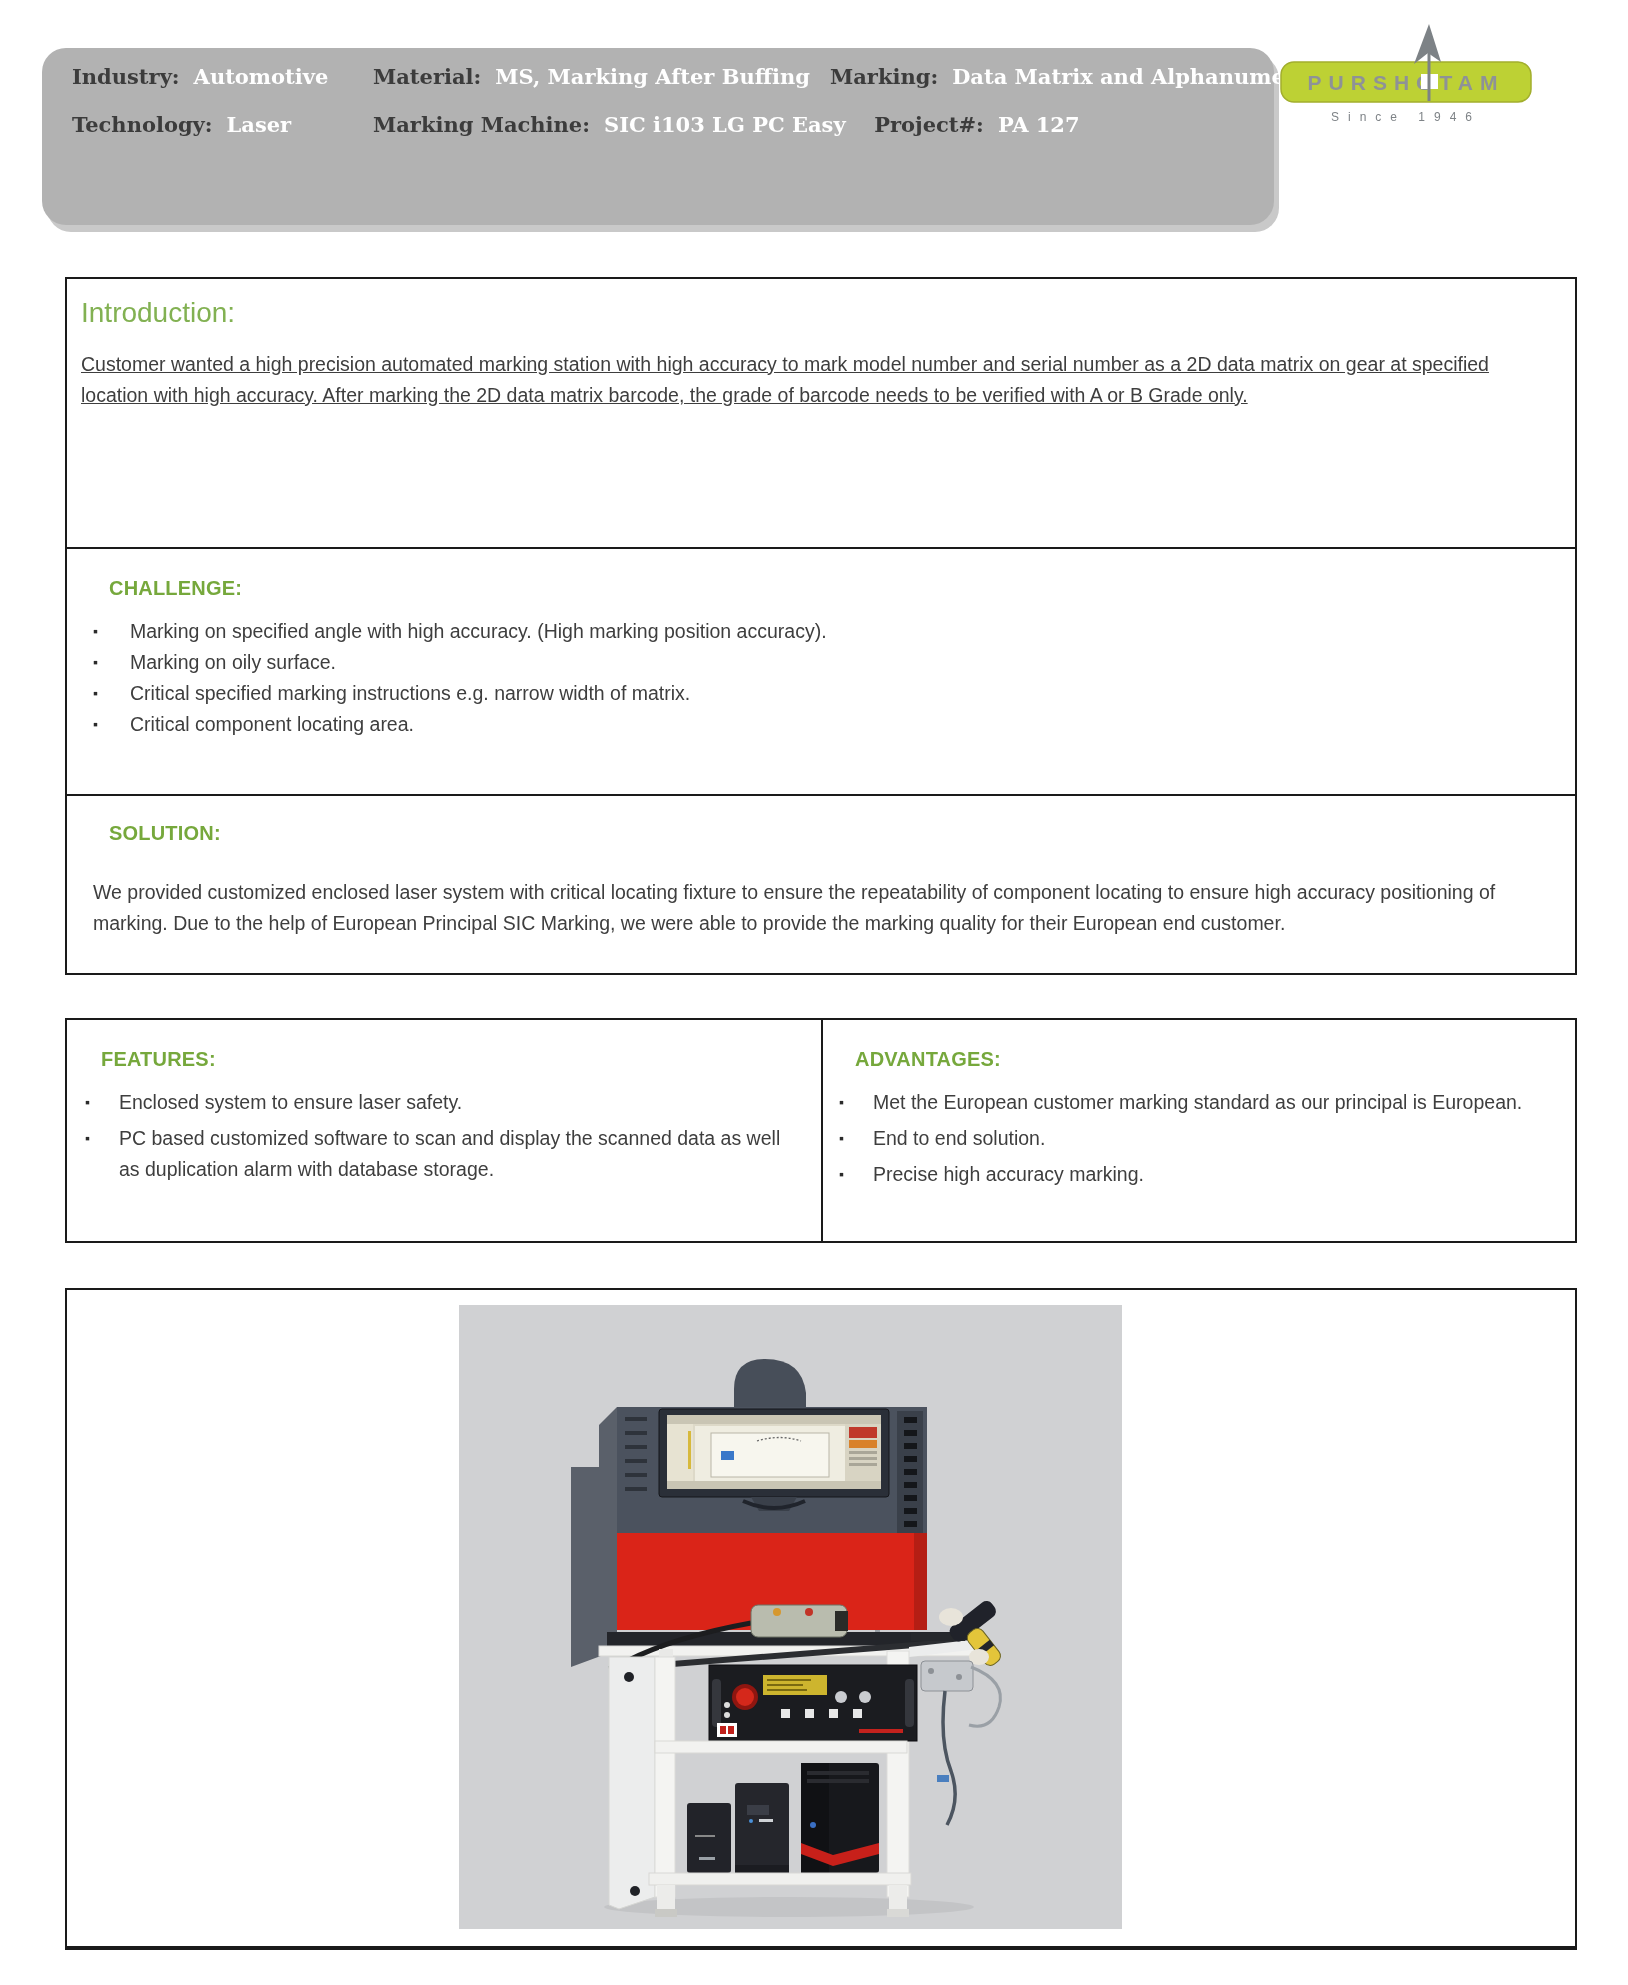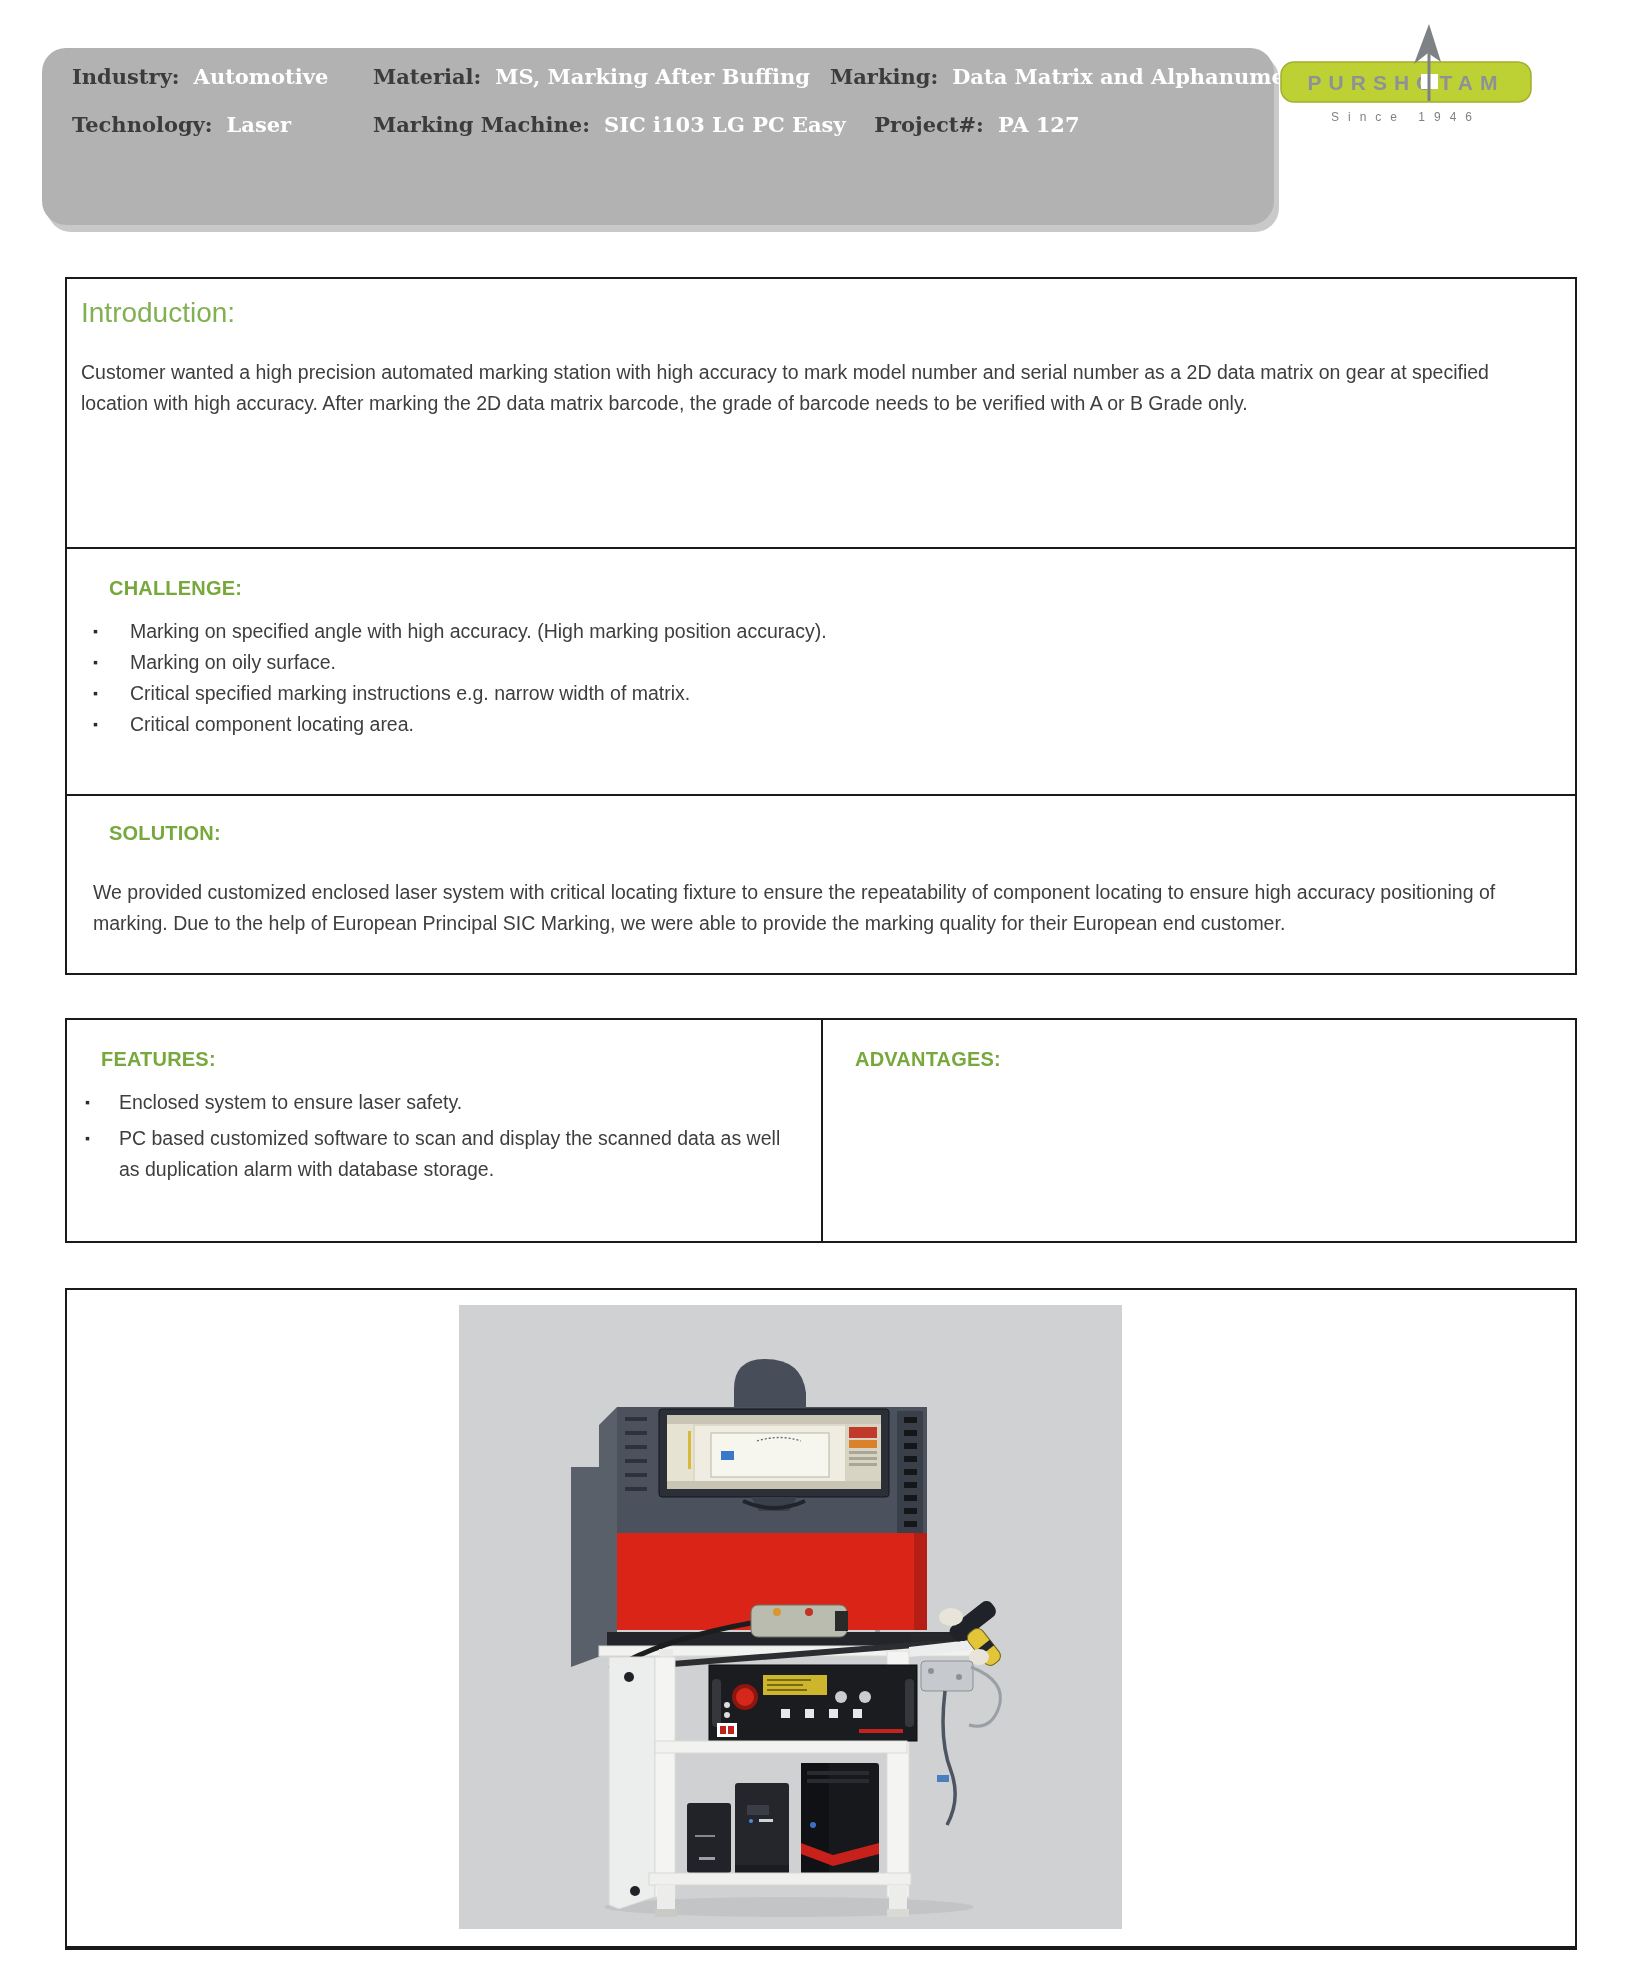--- a/index.html
+++ b/index.html
@@ -29,21 +29,21 @@
           box-sizing:border-box;background:#ffffff;}
   .box-intro{top:277px;height:272px;padding:18px 14px;}
   .box-challenge{top:547px;height:249px;padding:12px 26px;}
   .box-solution{top:794px;height:181px;padding:10px 26px;}
   .box-features{top:1018px;height:225px;padding:0;display:flex;}
   .box-image{top:1288px;height:662px;border-bottom-width:4px;}
 
   .h-intro{font-size:28px;color:#82b152;font-weight:normal;margin:0;}
   .h-green{font-size:20px;color:#76a83c;font-weight:bold;margin:16px;letter-spacing:.2px;}
   .para{font-size:19.5px;line-height:30.5px;color:#3e3e3e;margin:0;}
-  .box-intro .para{margin-top:28px;max-width:1460px;}
+  .box-intro .para{margin-top:20px;max-width:1460px;text-decoration:underline;}
   .box-solution .para{margin-top:32px;max-width:1460px;}
 
   ul.bullets{list-style:none;margin:0;padding:0;font-size:19.5px;color:#3e3e3e;}
   ul.bullets li{position:relative;line-height:31px;}
   ul.bullets li::before{content:"▪";position:absolute;left:0;top:0;font-size:14px;color:#2b2b2b;}
   .challenge-list{margin-top:44px;margin-left:56px;}
   .challenge-list li{padding-left:37px;}
 
   .feat-col{box-sizing:border-box;padding:12px 18px;}
   .feat-left{width:755px;}
@@ -119,20 +119,25 @@
   <div class="secbox box-features">
     <div class="feat-col feat-left">
       <h3 class="h-green">FEATURES:</h3>
       <ul class="bullets feat-list">
         <li>Enclosed system to ensure laser safety.</li>
         <li>PC based customized software to scan and display the scanned data as well as duplication alarm with database storage.</li>
       </ul>
     </div>
     <div class="feat-col feat-right">
       <h3 class="h-green">ADVANTAGES:</h3>
+      <ul class="bullets feat-list adv-list">
+        <li class="justify">Met the European customer marking standard as our principal is European.</li>
+        <li>End to end solution.</li>
+        <li>Precise high accuracy marking.</li>
+      </ul>
     </div>
   </div>
 
   <div class="secbox box-image">
     <div class="photo">
       <svg width="663" height="624" viewBox="0 0 663 624">
 
         <rect x="0" y="0" width="663" height="624" fill="#d0d1d3"></rect>
         <ellipse cx="330" cy="602" rx="185" ry="10" fill="#c3c4c6"></ellipse>
 

